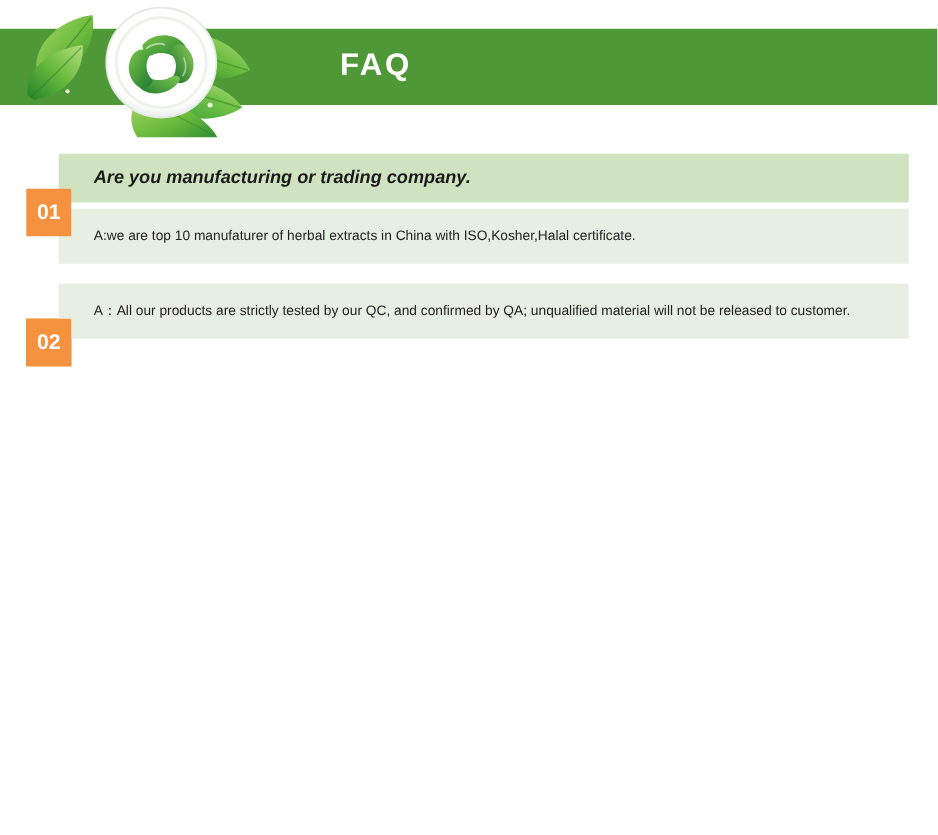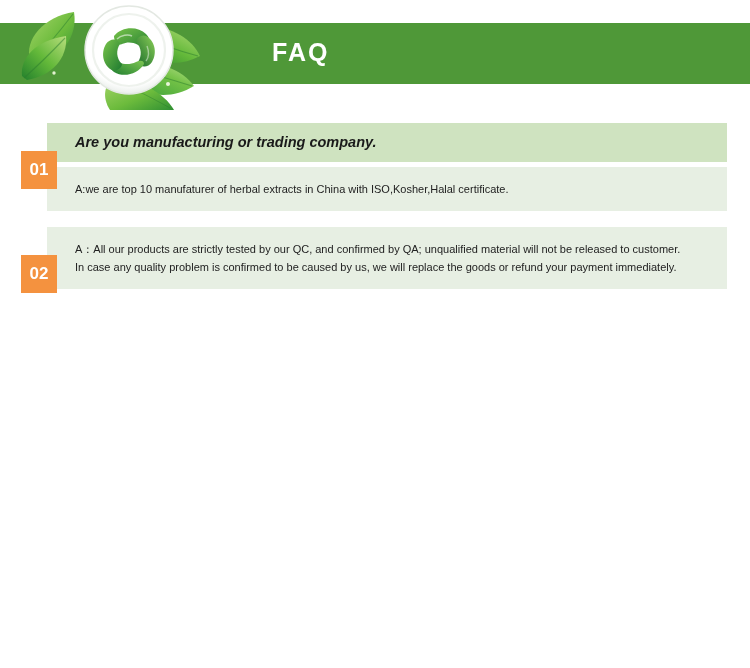--- a/index.html
+++ b/index.html
@@ -209,18 +209,17 @@
     <div class="faq-badge" style="top:28px;font-family:Liberation Mono, monospace;">03</div>
     <div class="faq-body">
     </div>
   </div>
 
   <div class="faq-item" style="margin-bottom:0;">
     <div class="faq-badge" style="top:28px;">02</div>
     <div class="faq-body">
       <div class="faq-answer">
         <span class="ans-line">A：All our products are strictly tested by our QC, and confirmed by QA; unqualified material will not be released to customer.</span>
-        <span class="ans-line">In case any quality problem is confirmed to be caused by us, we will replace the goods or refund your payment immediately.</span>
       </div>
     </div>
   </div>
 
 </div>
 
 </body></html>

